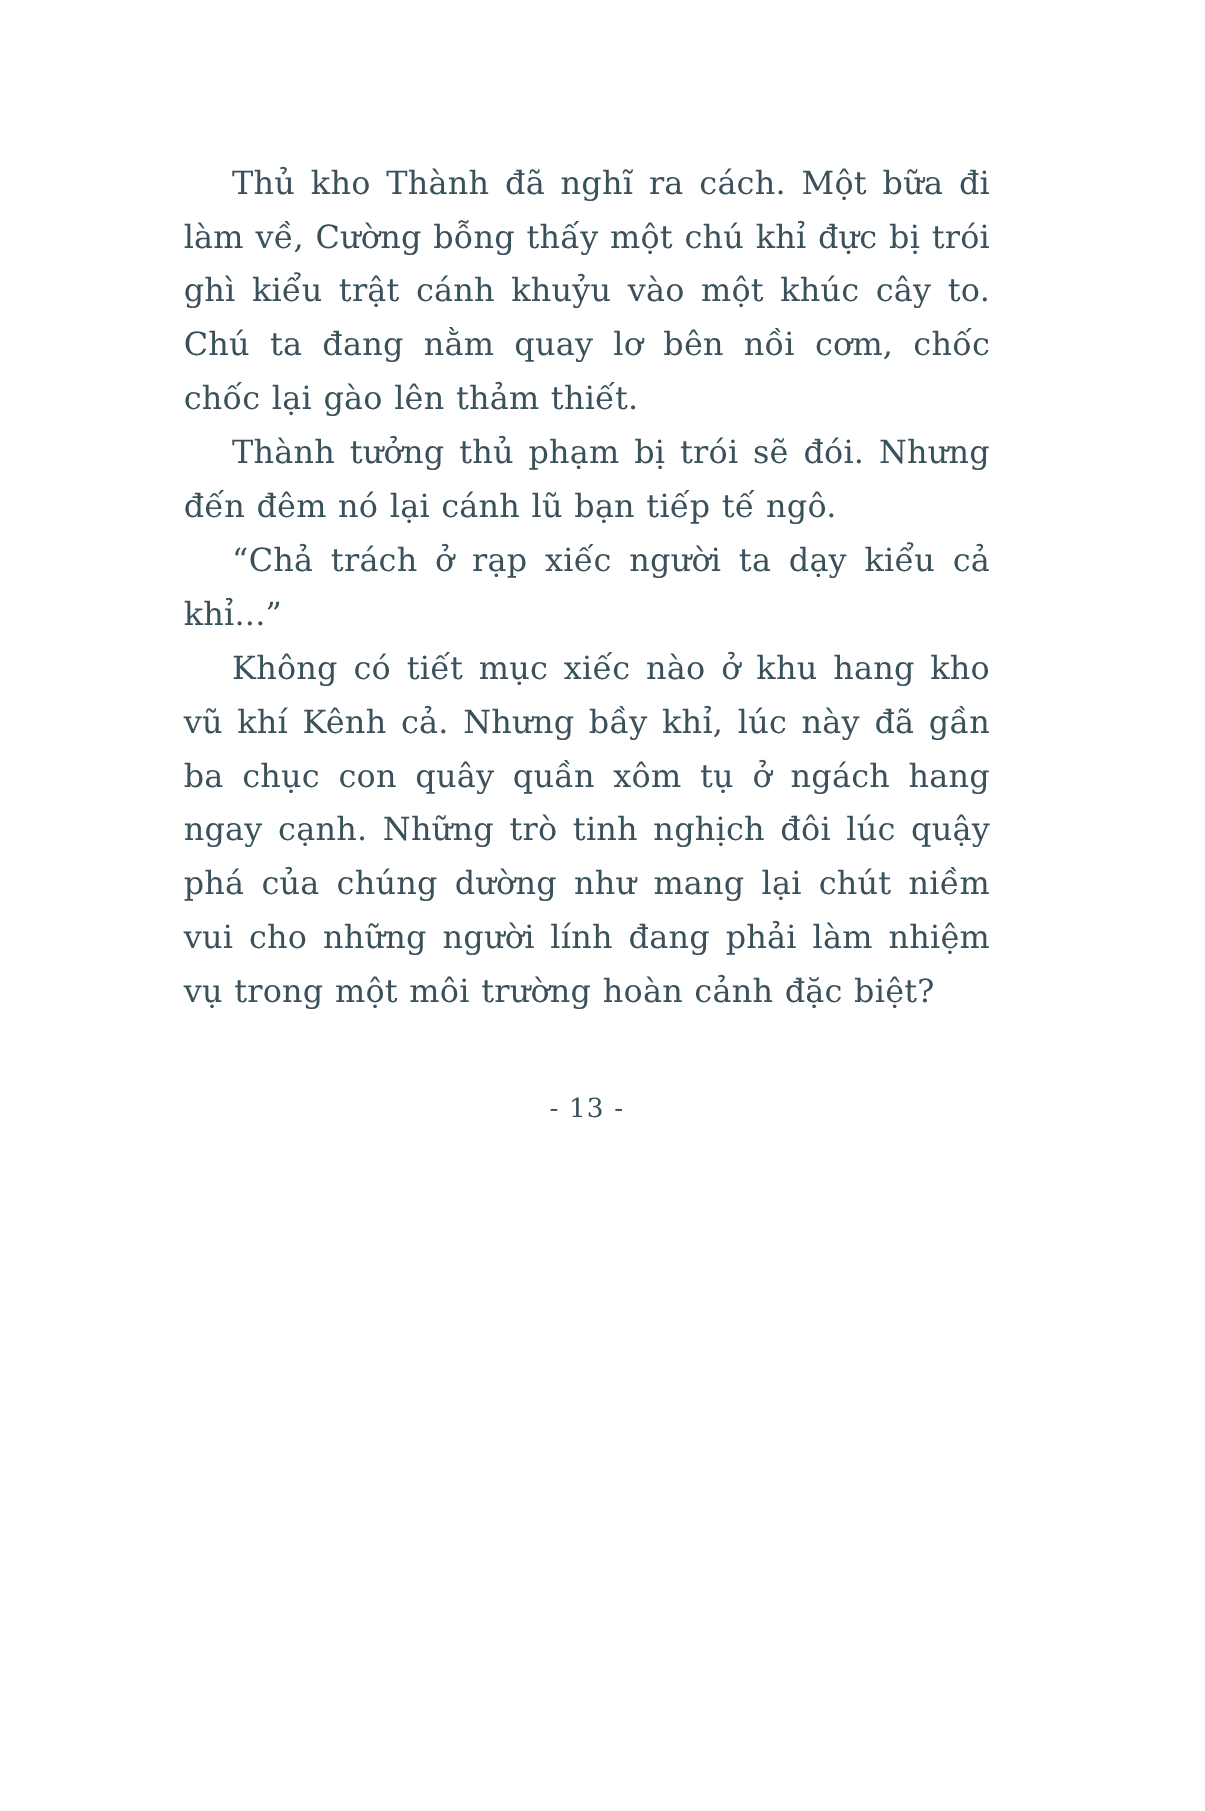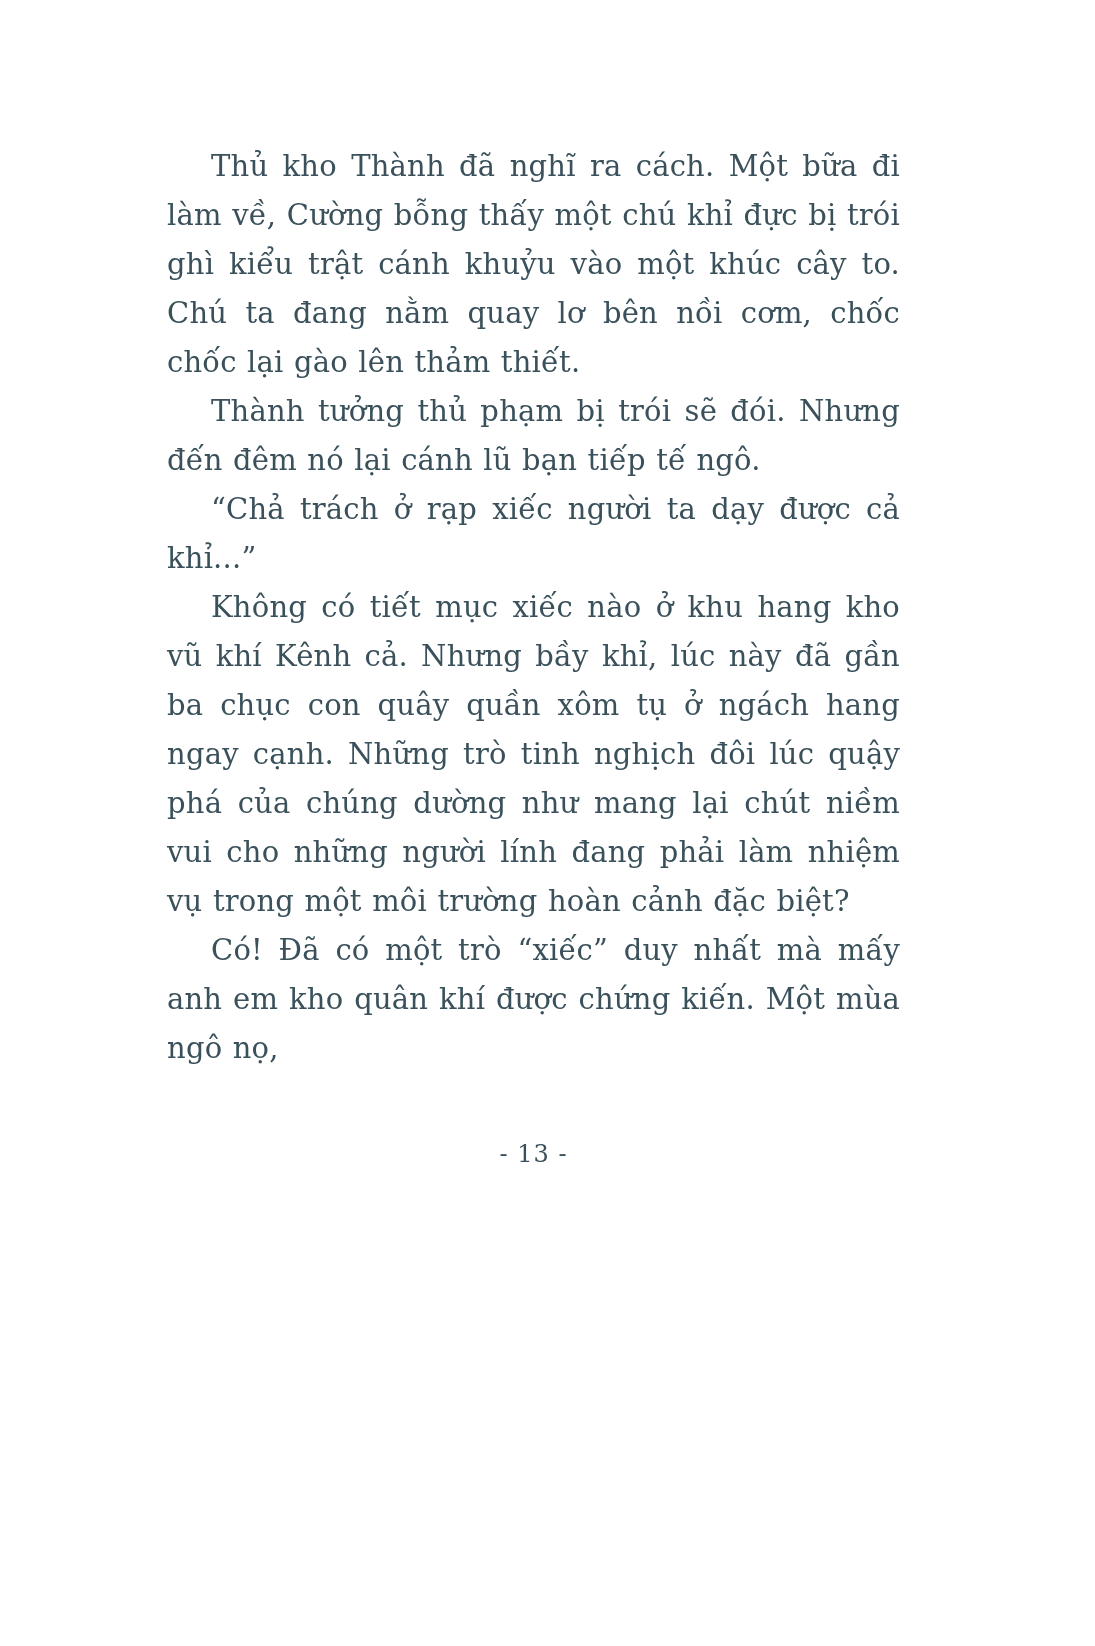--- a/index.html
+++ b/index.html
@@ -40,18 +40,17 @@
     letter-spacing: 1px;
   }
 </style>
 </head>
 <body>
 
 <div class="page">
   <div class="text-block">
       <p class="para">Thủ kho Thành đã nghĩ ra cách. Một bữa đi làm về, Cường bỗng thấy một chú khỉ đực bị trói ghì kiểu trật cánh khuỷu vào một khúc cây to. Chú ta đang nằm quay lơ bên nồi cơm, chốc chốc lại gào lên thảm thiết.</p>
       <p class="para">Thành tưởng thủ phạm bị trói sẽ đói. Nhưng đến đêm nó lại cánh lũ bạn tiếp tế ngô.</p>
-      <p class="para">“Chả trách ở rạp xiếc người ta dạy được cả khỉ...”</p>
+      <p class="para">“Chả trách ở rạp xiếc người ta dạy kiểu cả khỉ...”</p>
       <p class="para">Không có tiết mục xiếc nào ở khu hang kho vũ khí Kênh cả. Nhưng bầy khỉ, lúc này đã gần ba chục con quây quần xôm tụ ở ngách hang ngay cạnh. Những trò tinh nghịch đôi lúc quậy phá của chúng dường như mang lại chút niềm vui cho những người lính đang phải làm nhiệm vụ trong một môi trường hoàn cảnh đặc biệt?</p>
-      <p class="para">Có! Đã có một trò “xiếc” duy nhất mà mấy anh em kho quân khí được chứng kiến. Một mùa ngô nọ,</p>
     </div>
   <div class="page-number">- 13 -</div>
 </div>
 
 </body></html>

